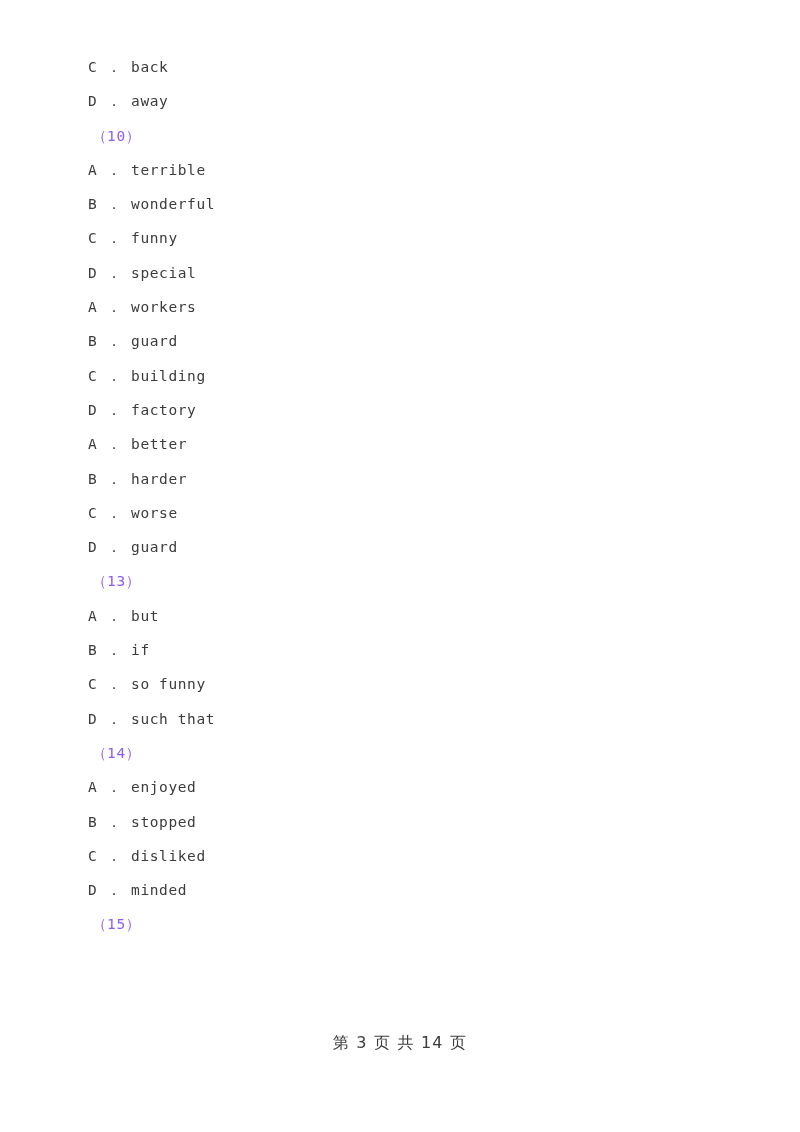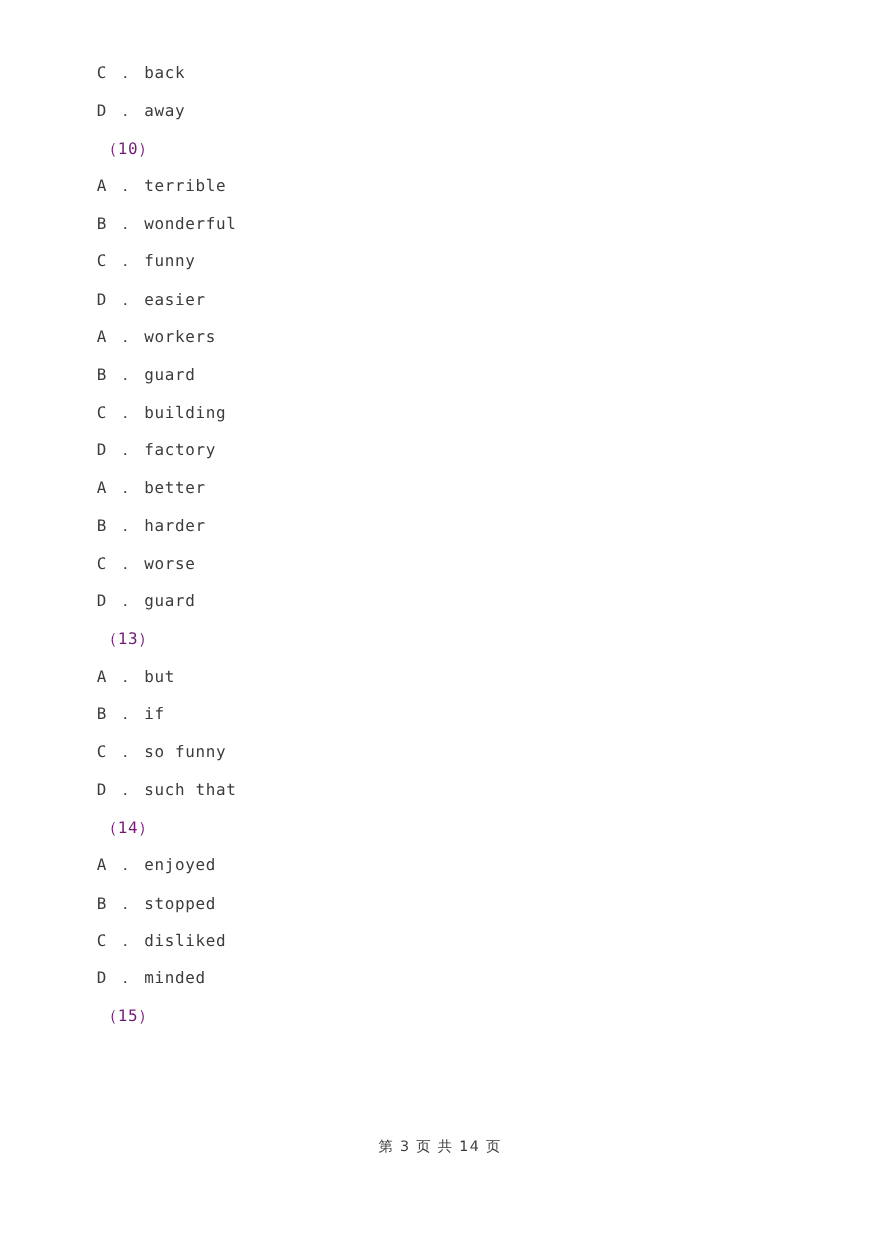--- a/index.html
+++ b/index.html
@@ -35,51 +35,51 @@
     white-space: pre;
     color: #3c3c3c;
   }
 
   .line.option {
     padding-left: 0px;
   }
 
   .line.qnum {
     padding-left: 4px;
-    color: #701a75;
+    color: #8b5cf6;
   }
 
   
   .footer {
     position: absolute;
     left: 0;
     top: 1033px;
     width: 800px;
     text-align: center;
-    font-size: 13px;
+    font-size: 16px;
     line-height: 20px;
     letter-spacing: 1.2px;
     color: #3c3c3c;
     white-space: pre;
     font-family: "DejaVu Sans", "Liberation Sans", sans-serif;
   }
 </style>
 </head>
 <body>
 
 <div class="page">
 
   <div class="content">
       <div class="line option">C ． back</div>
       <div class="line option">D ． away</div>
       <div class="line qnum">（10）</div>
       <div class="line option">A ． terrible</div>
       <div class="line option">B ． wonderful</div>
       <div class="line option">C ． funny</div>
-      <div class="line option">D ． easier</div>
+      <div class="line option">D ． special</div>
       <div class="line option">A ． workers</div>
       <div class="line option">B ． guard</div>
       <div class="line option">C ． building</div>
       <div class="line option">D ． factory</div>
       <div class="line option">A ． better</div>
       <div class="line option">B ． harder</div>
       <div class="line option">C ． worse</div>
       <div class="line option">D ． guard</div>
       <div class="line qnum">（13）</div>
       <div class="line option">A ． but</div>

